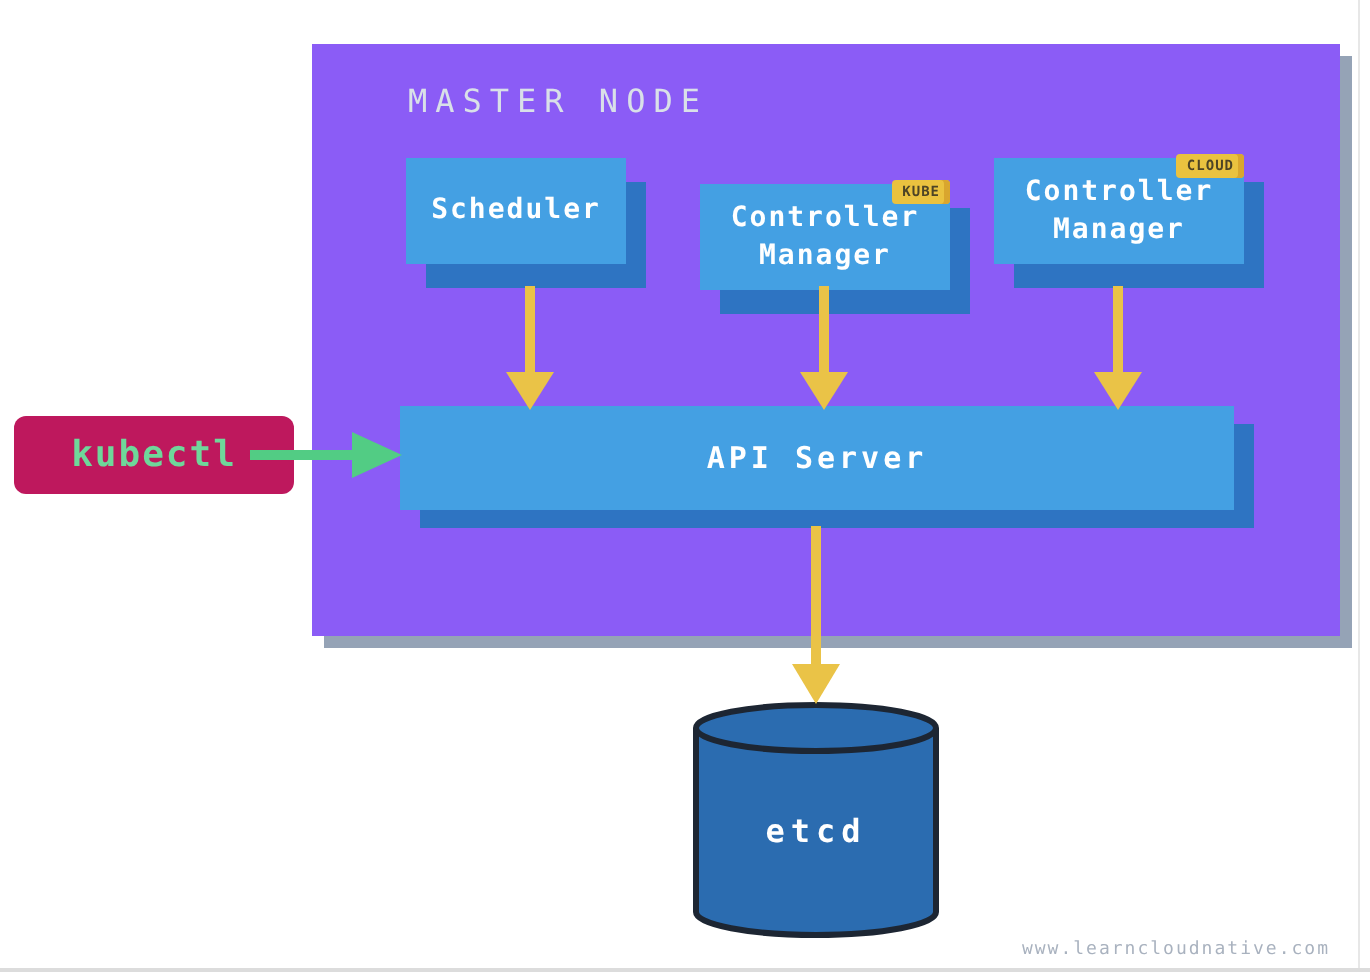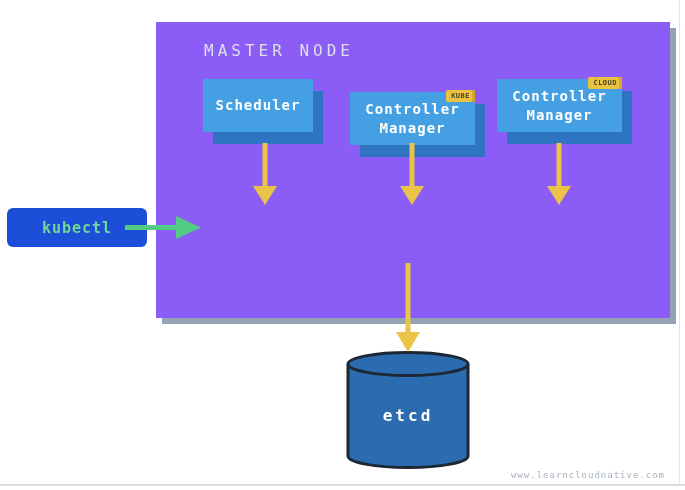--- a/index.html
+++ b/index.html
@@ -67,28 +67,28 @@
     padding: 0 5px;
     border-radius: 2px;
     box-shadow: inset -3px 0 0 #d9a62e;
   }
 
   
   .kubectl {
     position: absolute;
     left: 7px; top: 208px;
     width: 140px; height: 39px;
-    background: #1d4ed8;
+    background: #be185d;
     border-radius: 6px;
     display: flex;
     align-items: center;
     justify-content: center;
     color: #6fd79a;
     font-weight: bold;
-    font-size: 15px;
+    font-size: 18px;
     letter-spacing: 1px;
   }
 
   
   .etcd-svg { position: absolute; left: 340px; top: 345px; }
   .etcd-label {
     position: absolute;
     left: 348px; top: 406px;
     width: 120px;
     text-align: center;
@@ -129,20 +129,23 @@
     <div class="comp cm-kube">
       <span class="badge">KUBE</span>
       <span>Controller Manager</span>
     </div>
 
     <div class="comp cm-cloud">
       <span class="badge">CLOUD</span>
       <span>Controller Manager</span>
     </div>
 
+    <div class="comp api">
+      <span>API Server</span>
+    </div>
   </div>
 
   <div class="kubectl">
     <span>kubectl</span>
   </div>
 
   <svg class="etcd-svg" width="136" height="130" viewBox="0 0 136 130">
     <path d="M 8 19 L 8 111 A 60 11.5 0 0 0 128 111 L 128 19" fill="#2b6cb0" stroke="#1d2633" stroke-width="3" stroke-linejoin="round"></path>
     <ellipse cx="68" cy="19" rx="60" ry="11.5" fill="#2b6cb0" stroke="#1d2633" stroke-width="3"></ellipse>
   </svg>

